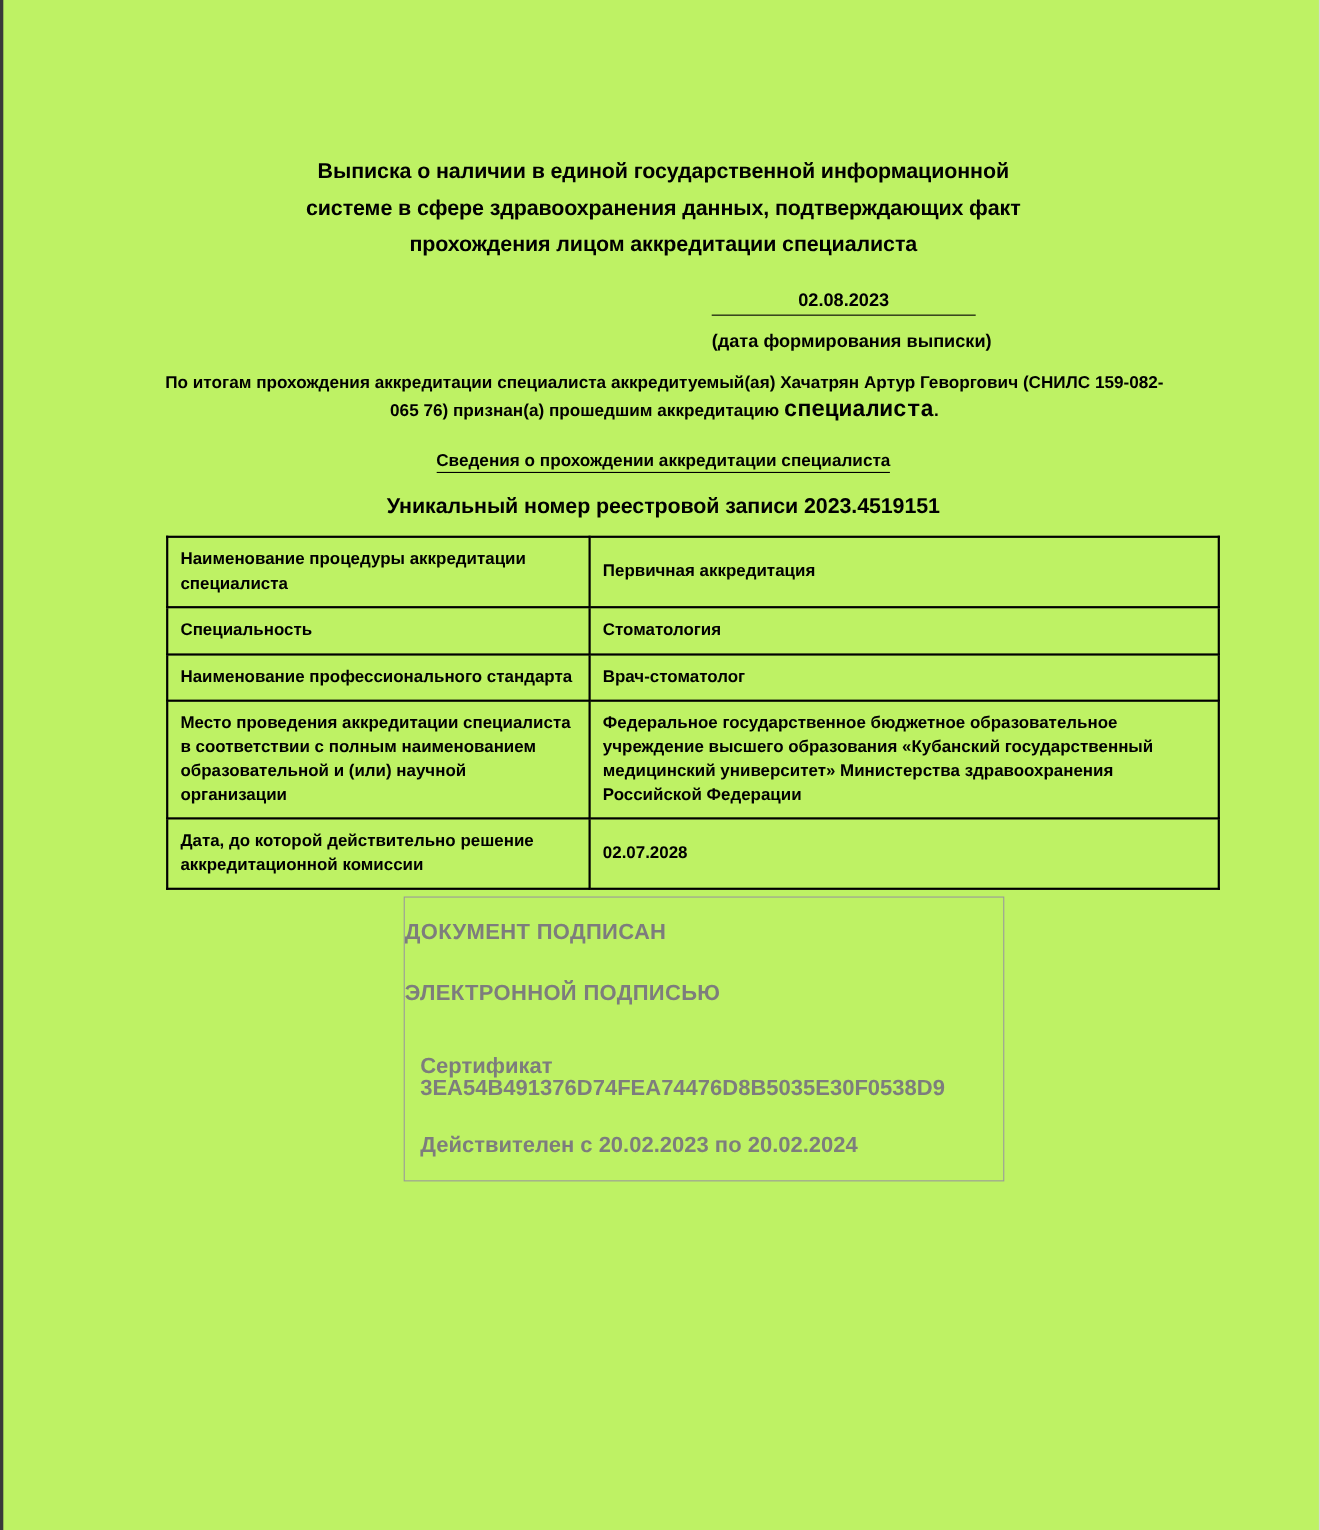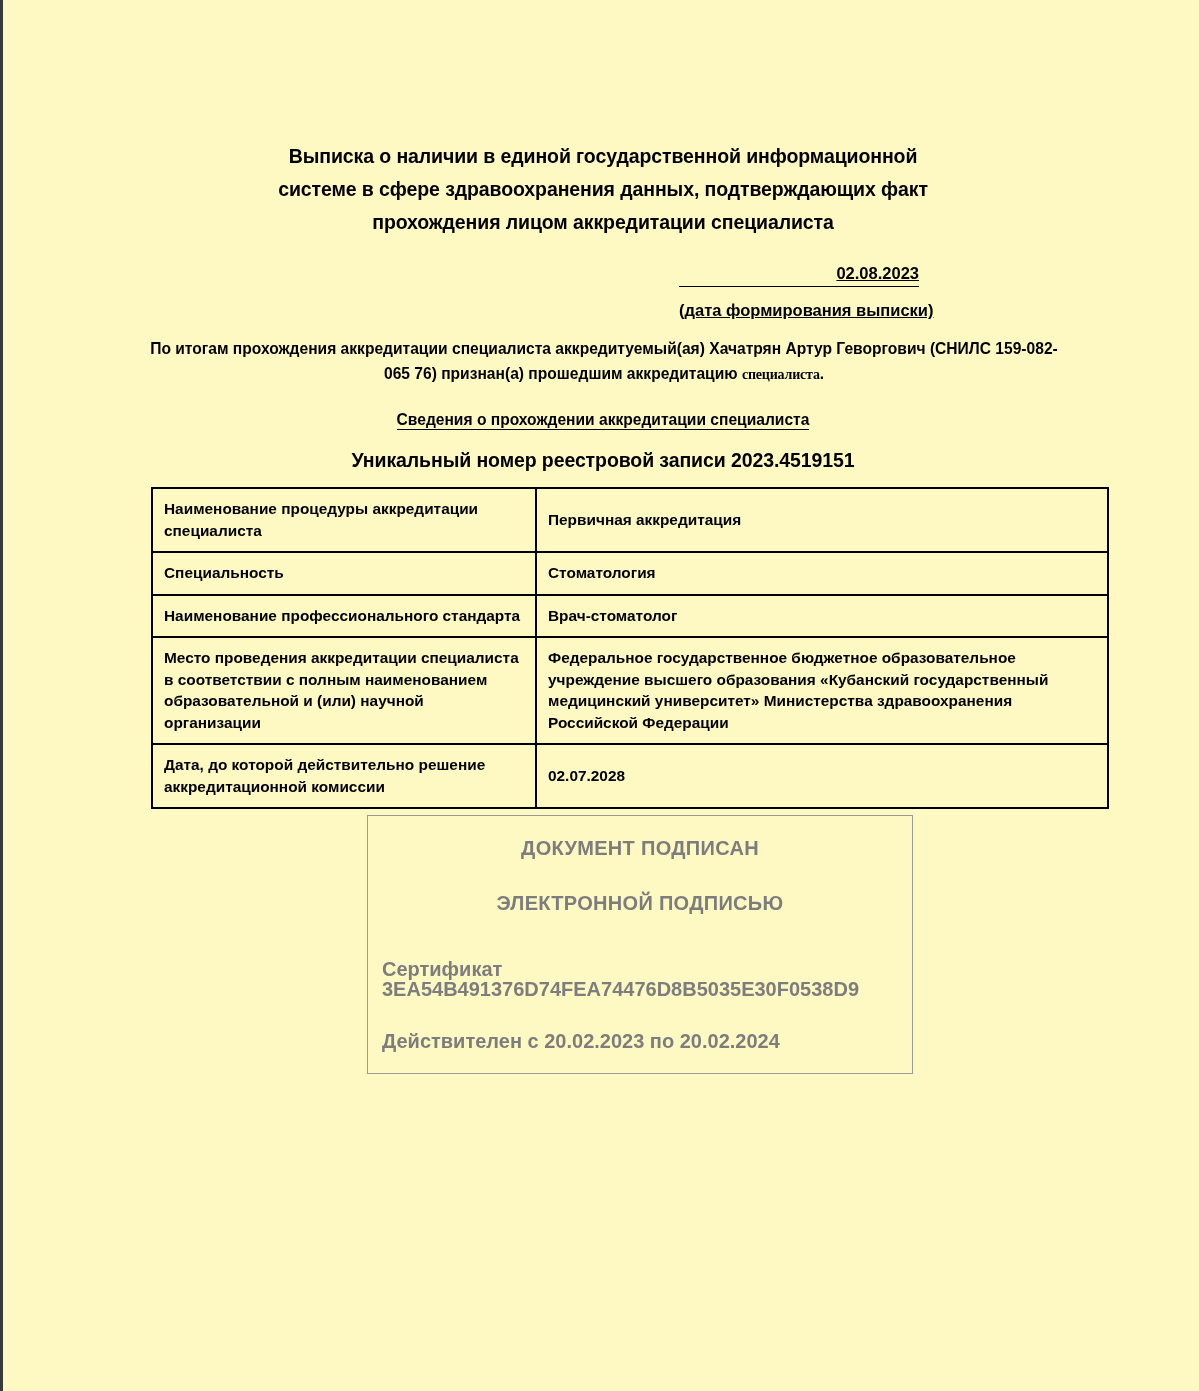--- a/index.html
+++ b/index.html
@@ -9,21 +9,21 @@
   }
   body {
     font-family: "Liberation Sans", sans-serif;
     color: #000000;
     -webkit-font-smoothing: antialiased;
   }
   .page {
     position: relative;
     width: 1200px;
     height: 1391px;
-    background: #fef9c3;
+    background: #bef264;
     box-sizing: border-box;
     border-left: 3px solid #3a3a3a;
     border-right: 1px solid #d8d8d8;
     overflow: hidden;
   }
 
   
   .doc-title {
     position: absolute;
     left: 0;
@@ -33,25 +33,24 @@
     font-weight: bold;
     font-size: 19.5px;
     line-height: 33px;
     letter-spacing: -0.1px;
   }
   .doc-title .tline { display: block; }
 
   
   .date-block {
     position: absolute;
-    left: 676px;
+    left: 644px;
     top: 264px;
     width: 240px;
-    text-align: right;
-    text-decoration: underline;
+    text-align: center;
   }
   .date-value {
     font-weight: bold;
     font-size: 16.5px;
     line-height: 19px;
     padding-bottom: 3px;
     border-bottom: 1.6px solid #000;
   }
   .date-caption {
     font-weight: bold;
@@ -68,22 +67,22 @@
     left: 143px;
     top: 336px;
     width: 916px;
     text-align: center;
     font-weight: bold;
     font-size: 15.6px;
     line-height: 25px;
     font-stretch: condensed;
   }
   .intro .wide {
-    font-family: Liberation Serif, serif;
-    font-size: 14px;
+    font-family: Liberation Mono, monospace;
+    font-size: 21px;
     font-weight: bold;
     letter-spacing: -0.2px;
   }
 
   
   .section-subtitle {
     position: absolute;
     left: 0;
     top: 411px;
     width: 1200px;
@@ -134,21 +133,20 @@
     position: absolute;
     left: 364px;
     top: 815px;
     width: 546px;
     height: 259px;
     box-sizing: border-box;
     border: 1.4px solid #9a9a9a;
     color: #7d7d7d;
   }
   .sign-head {
-    text-align: center;
     font-weight: bold;
     font-size: 20px;
     letter-spacing: 0.3px;
   }
   .sign-head .l1 { display: block; margin-top: 21px; }
   .sign-head .l2 { display: block; margin-top: 32px; }
   .sign-details {
     margin-top: 44px;
     padding: 0 16px 0 14px;
     font-weight: bold;

